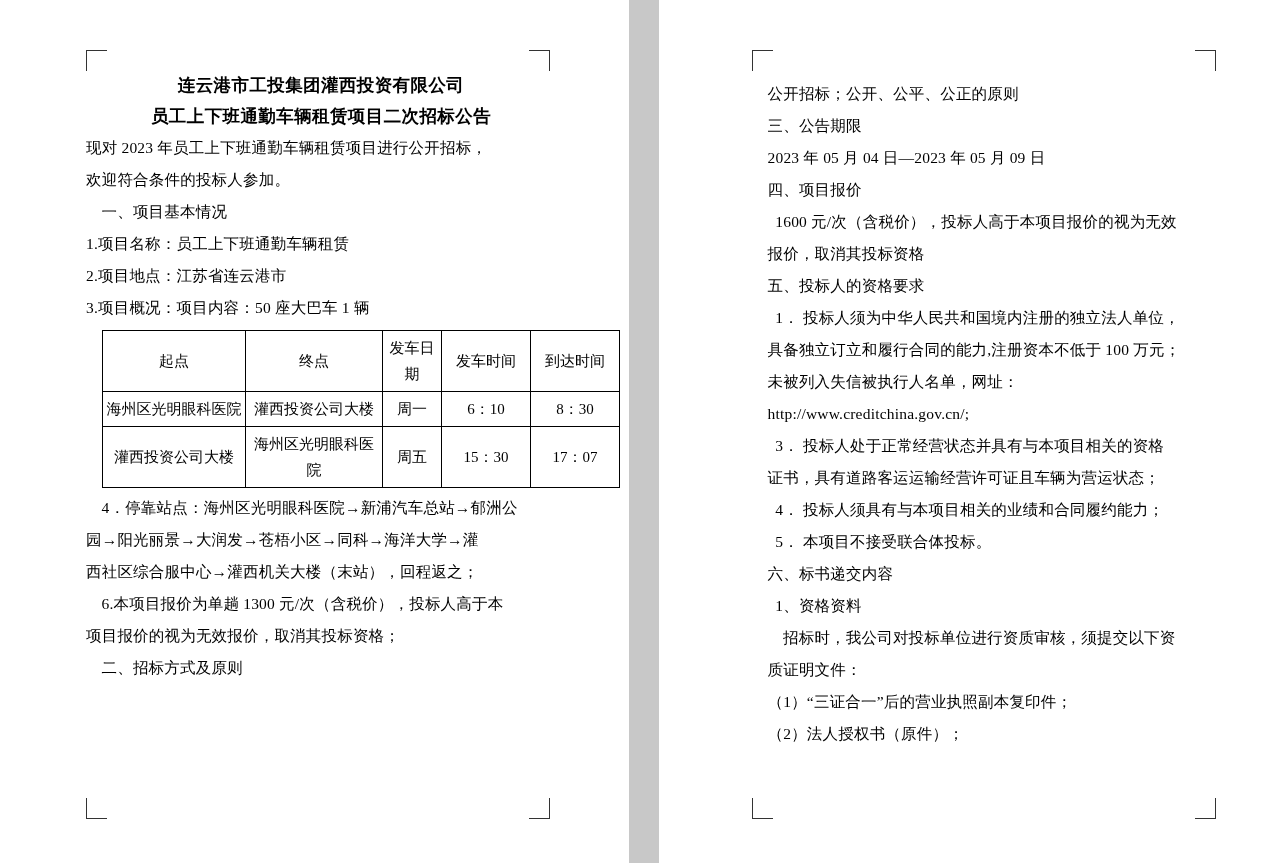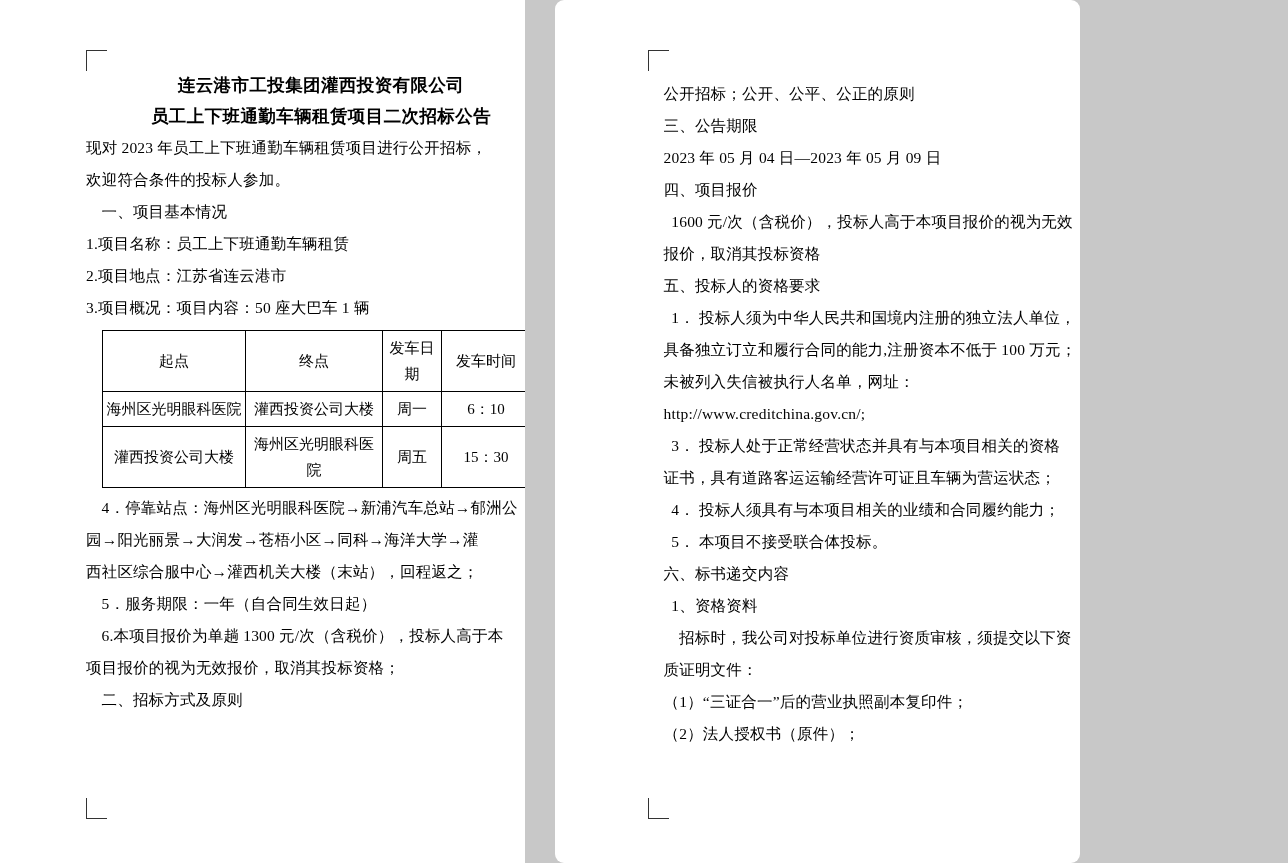--- a/index.html
+++ b/index.html
@@ -8,36 +8,36 @@
     background: #c8c8c8;
   }
   body {
     width: 1288px;
     height: 863px;
     font-family: "Liberation Serif", "DejaVu Serif", serif;
     overflow: hidden;
   }
   .workspace {
     position: relative;
-    width: 1080px;
+    width: 1288px;
     height: 863px;
     display: flex;
     gap: 30px;
     text-decoration: underline;
   }
   .page {
     position: relative;
     background: #ffffff;
     width: 635px;
     height: 863px;
     box-sizing: border-box;
     overflow: hidden;
   }
   .page-left { margin-left: 0; }
-  .page-right { margin-left: 0; border-radius: 9px; }
+  .page-right { margin-left: 0; }
 
   
   .mark {
     position: absolute;
     width: 20px;
     height: 20px;
     pointer-events: none;
   }
   .mark.tl { border-left: 1px solid #333; border-top: 1px solid #333; }
   .mark.tr { border-right: 1px solid #333; border-top: 1px solid #333; }
@@ -141,21 +141,20 @@
             <td>周五</td>
             <td>15：30</td>
             <td>17：07</td>
           </tr>
         </tbody>
       </table>
 
       <p class="para indent1">4．停靠站点：海州区光明眼科医院→新浦汽车总站→郁洲公</p>
       <p class="para">园→阳光丽景→大润发→苍梧小区→同科→海洋大学→灌</p>
       <p class="para">西社区综合服中心→灌西机关大楼（末站），回程返之；</p>
-      <p class="para indent1">5．服务期限：一年（自合同生效日起）</p>
       <p class="para indent1">6.本项目报价为单趟 1300 元/次（含税价），投标人高于本</p>
       <p class="para">项目报价的视为无效报价，取消其投标资格；</p>
       <p class="para indent1">二、招标方式及原则</p>
     </div>
   </div>
 
   <div class="page page-right">
     <div class="mark tl" style="left:93px; top:50px;"></div>
     <div class="mark tr" style="left:536px; top:50px;"></div>
     <div class="mark bl" style="left:93px; top:798px;"></div>

